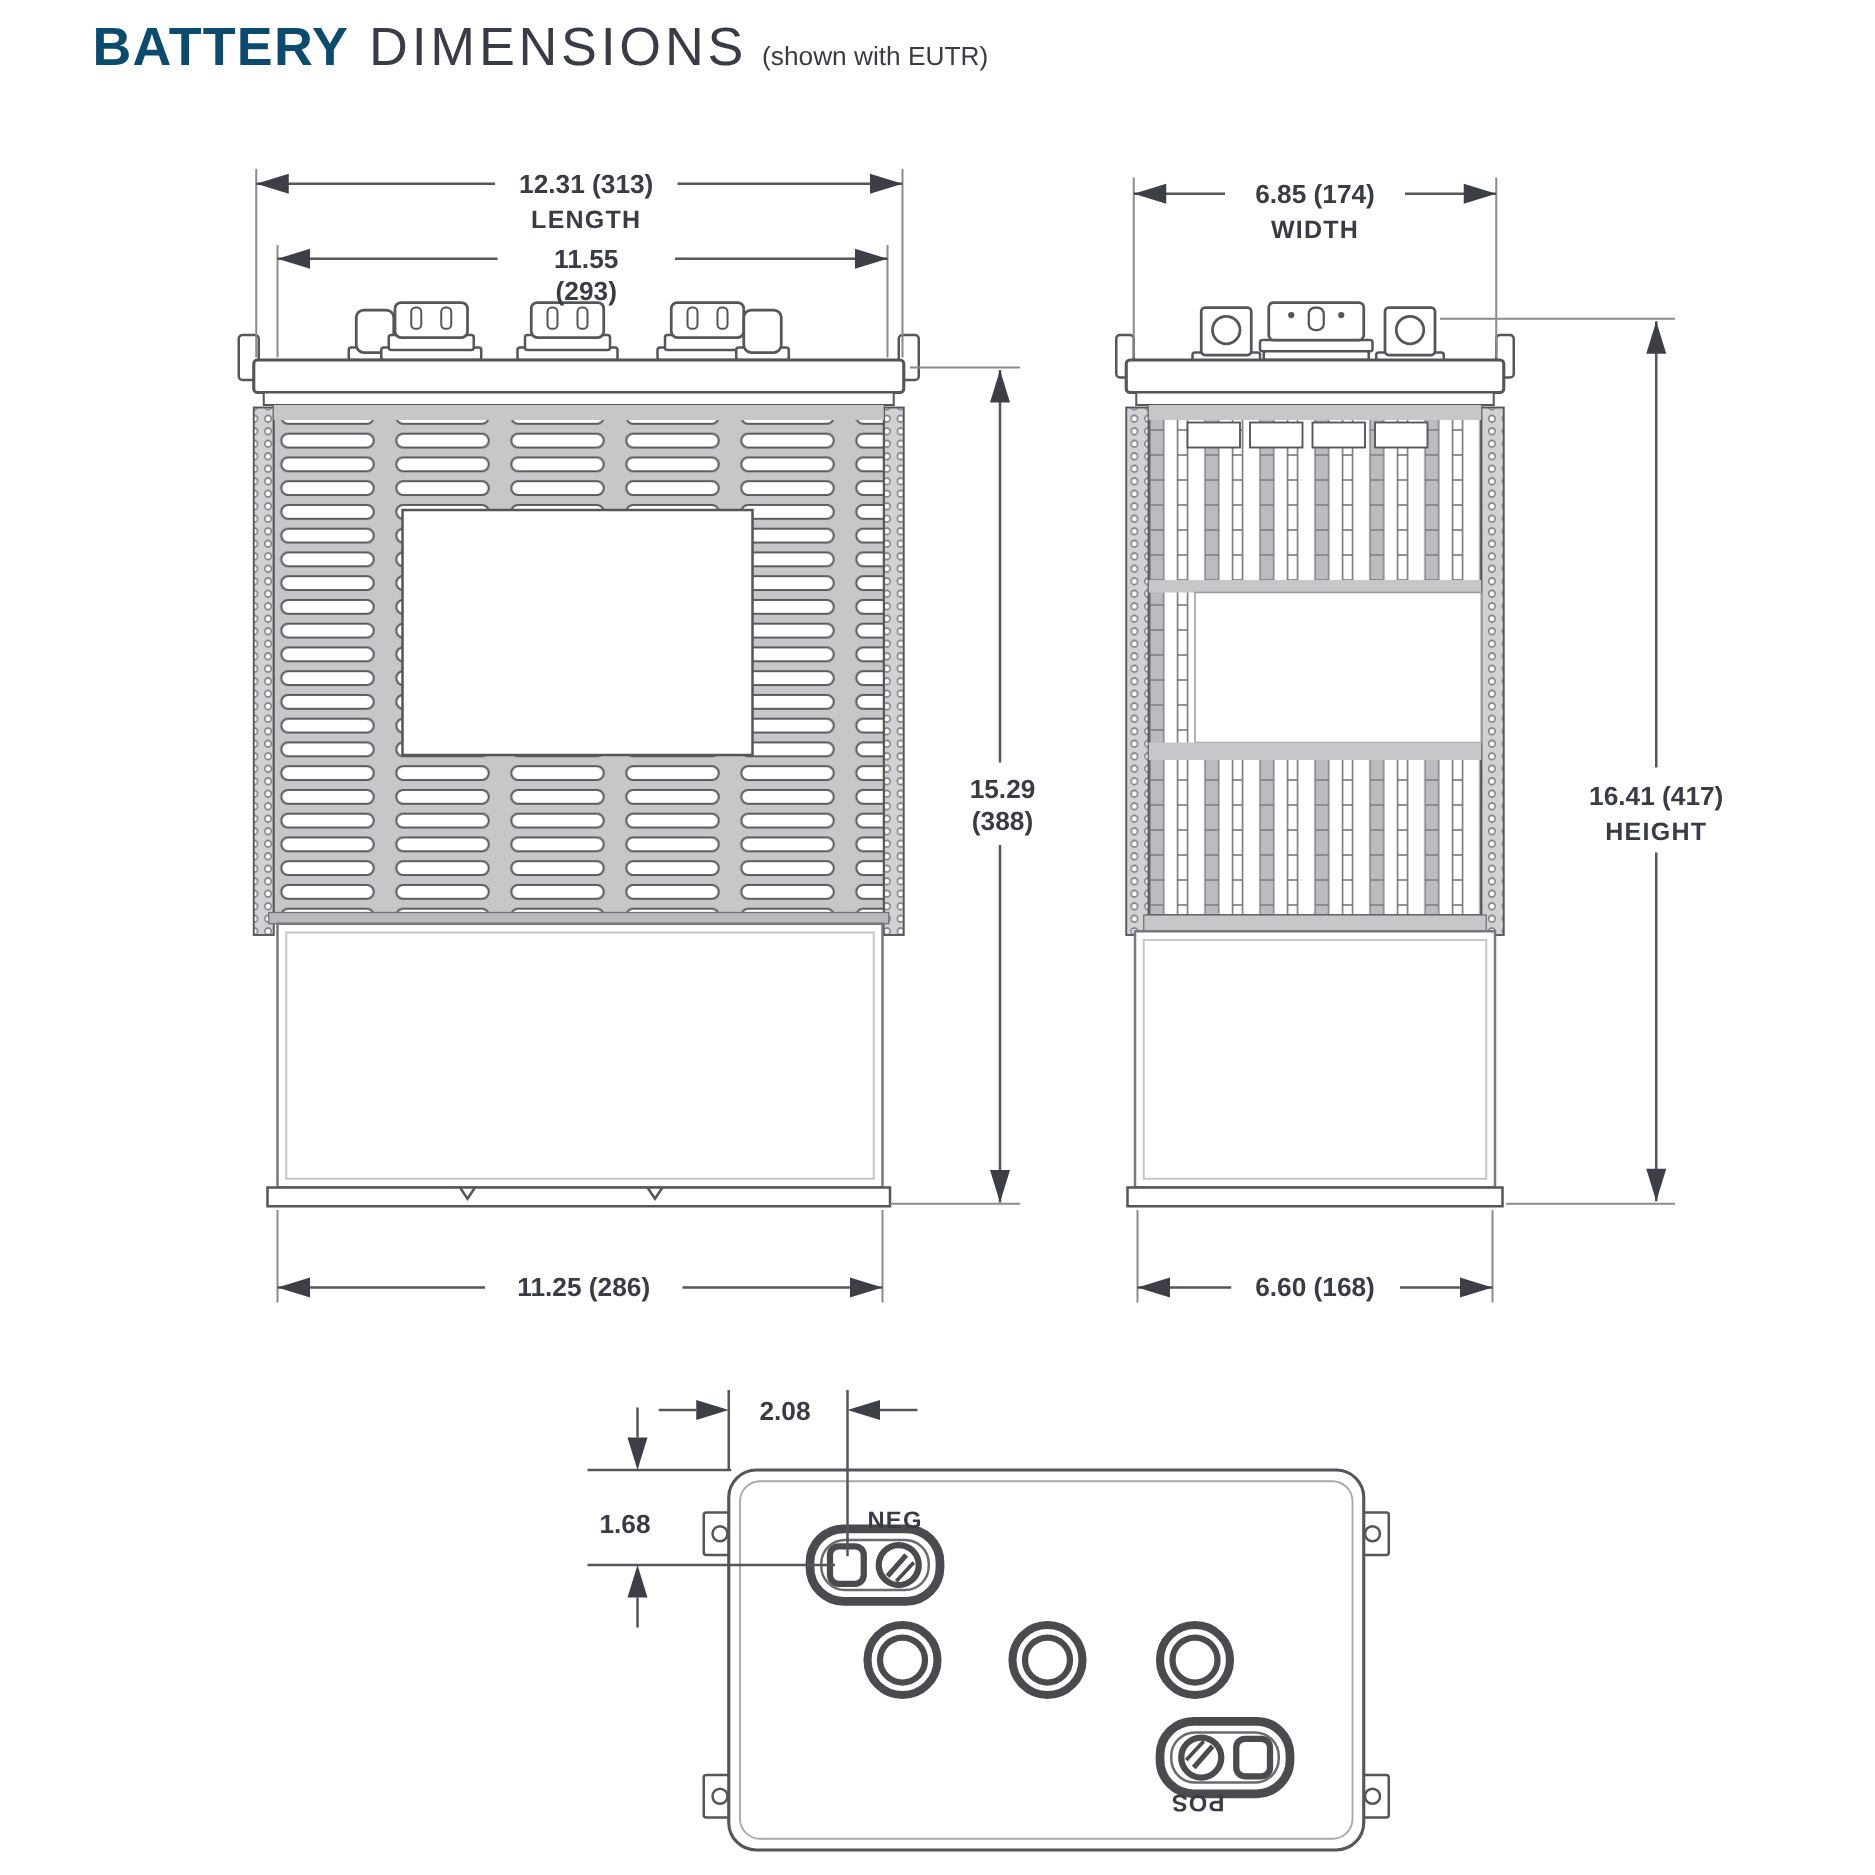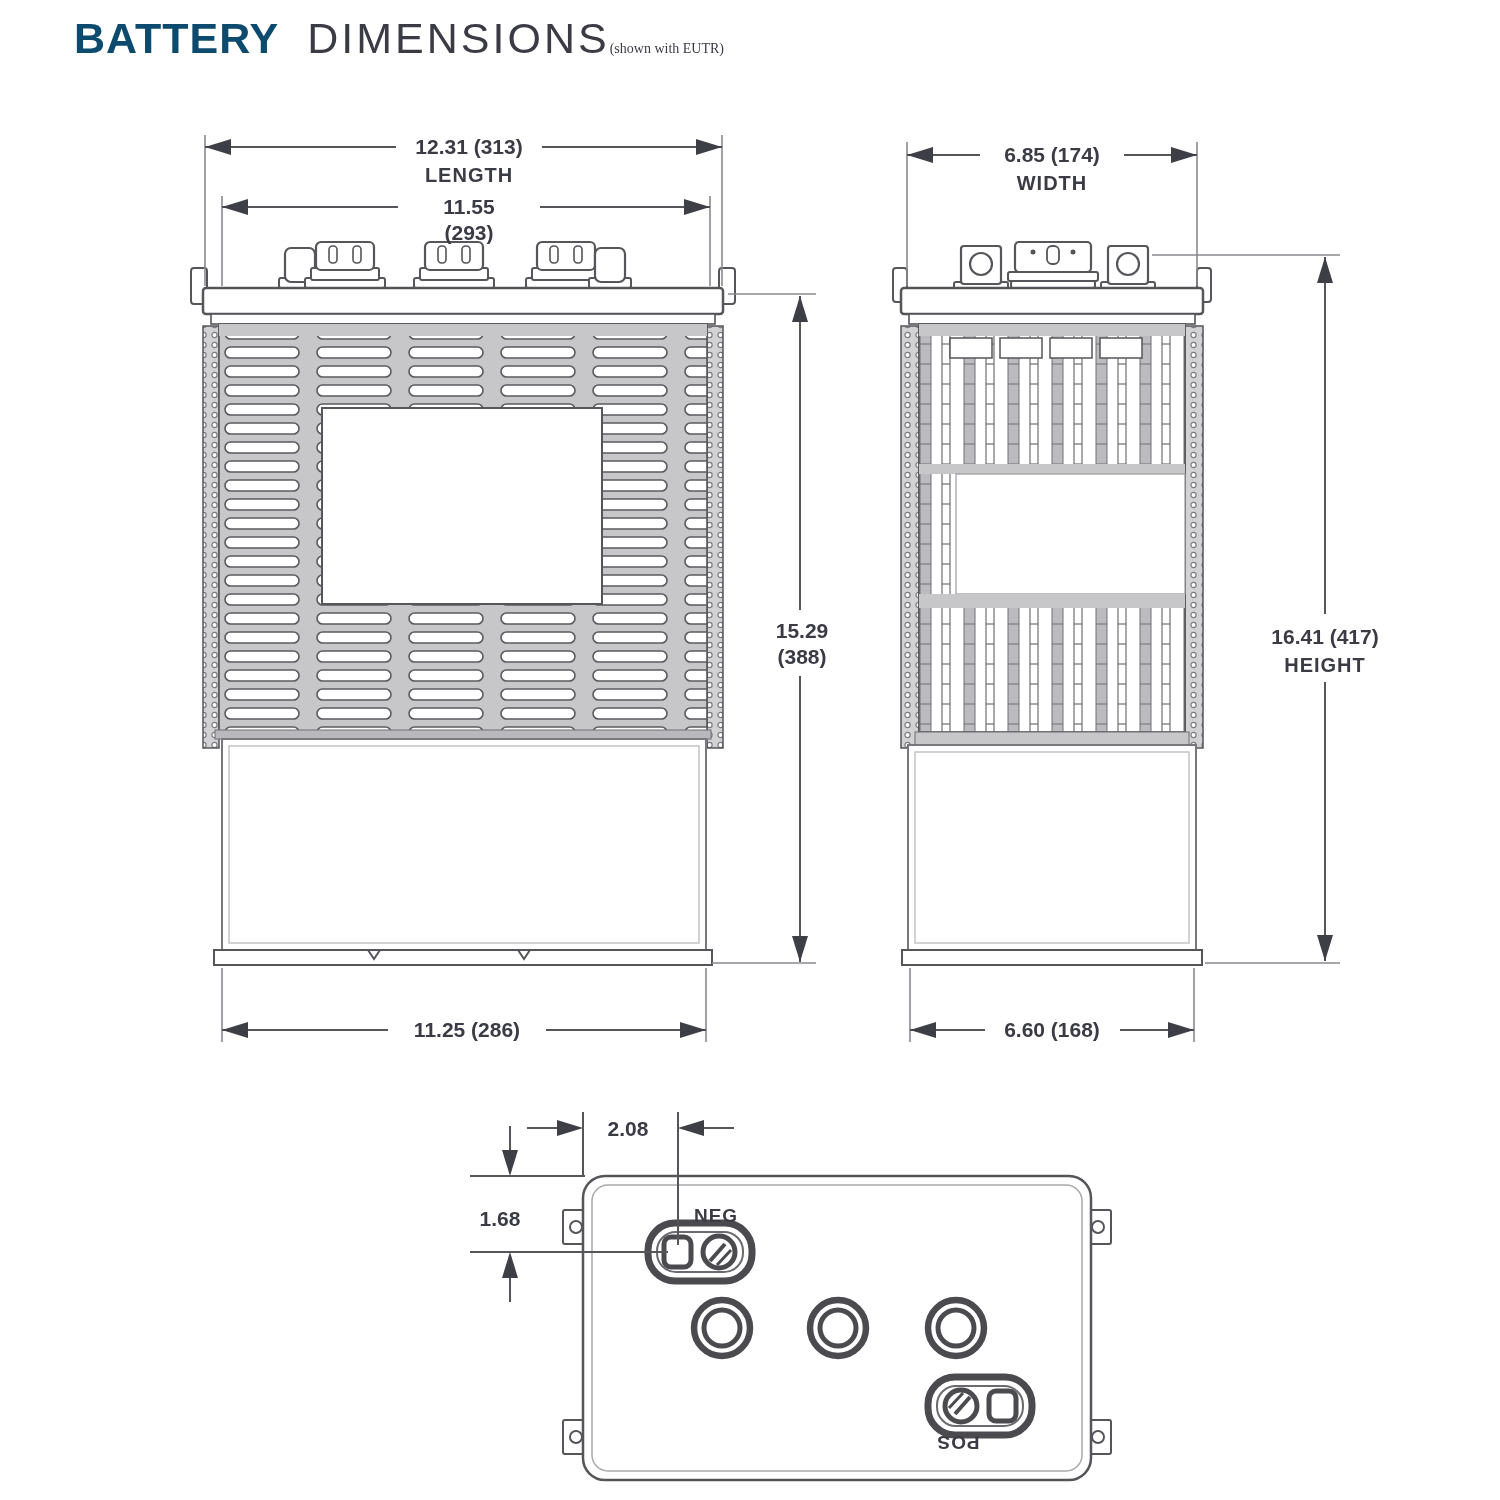--- a/index.html
+++ b/index.html
@@ -1,21 +1,21 @@
 <!DOCTYPE html>
 <html><head>
 <meta charset="utf-8">
 <style>
   html,body{margin:0;padding:0;background:#ffffff;}
   .page{position:relative;width:1500px;height:1500px;background:#fff;overflow:hidden;
         font-family:"Liberation Sans", sans-serif;}
   .title{position:absolute;left:74px;top:14px;white-space:nowrap;}
   .title .brand{font-size:43px;font-weight:700;color:#0c4a6e;letter-spacing:1px;}
-  .title .rest{font-size:43px;font-weight:400;color:#3b3b45;letter-spacing:3px;margin-left:28px;}
-  .title .note{font-size:14px;font-weight:400;color:#3b3b45;margin-left:0;font-family:Liberation Serif, serif;}
+  .title .rest{font-size:43px;font-weight:400;color:#3b3b45;letter-spacing:3px;margin-left:16px;}
+  .title .note{font-size:21px;font-weight:400;color:#3b3b45;margin-left:12px;}
   svg{position:absolute;left:0;top:0;}
   svg text{font-family:"Liberation Sans", sans-serif;fill:#3b3b45;}
   .dim{font-size:21px;font-weight:700;text-anchor:middle;}
   .dimlbl{font-size:20px;font-weight:700;text-anchor:middle;letter-spacing:1px;}
   .term{font-size:19px;font-weight:700;text-anchor:middle;letter-spacing:1px;}
   .ln{stroke:#55555a;stroke-width:2;fill:none;}
   .ext{stroke:#8a8a8f;stroke-width:1.6;fill:none;}
   .arr{fill:#3e3e46;stroke:none;}
   .shape{stroke:#55555a;fill:#ffffff;}
 </style>

